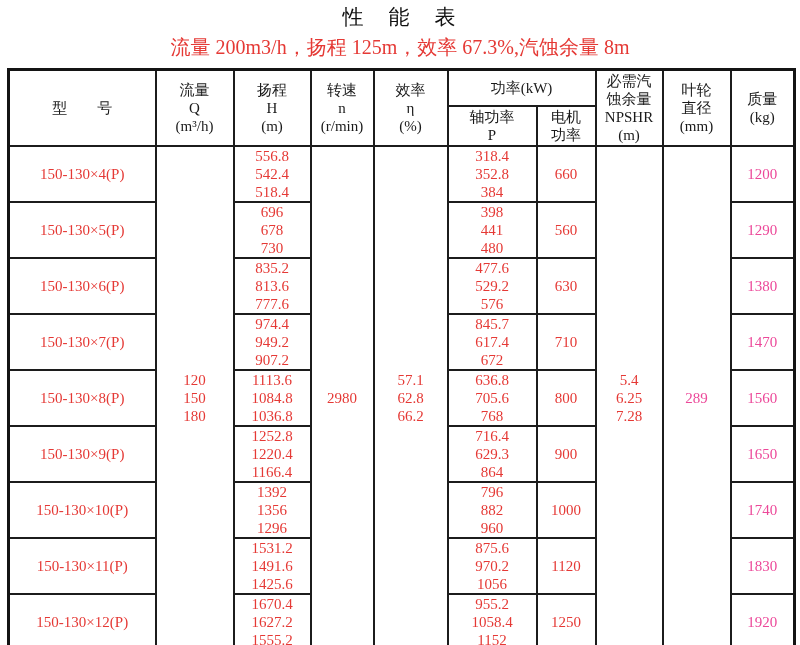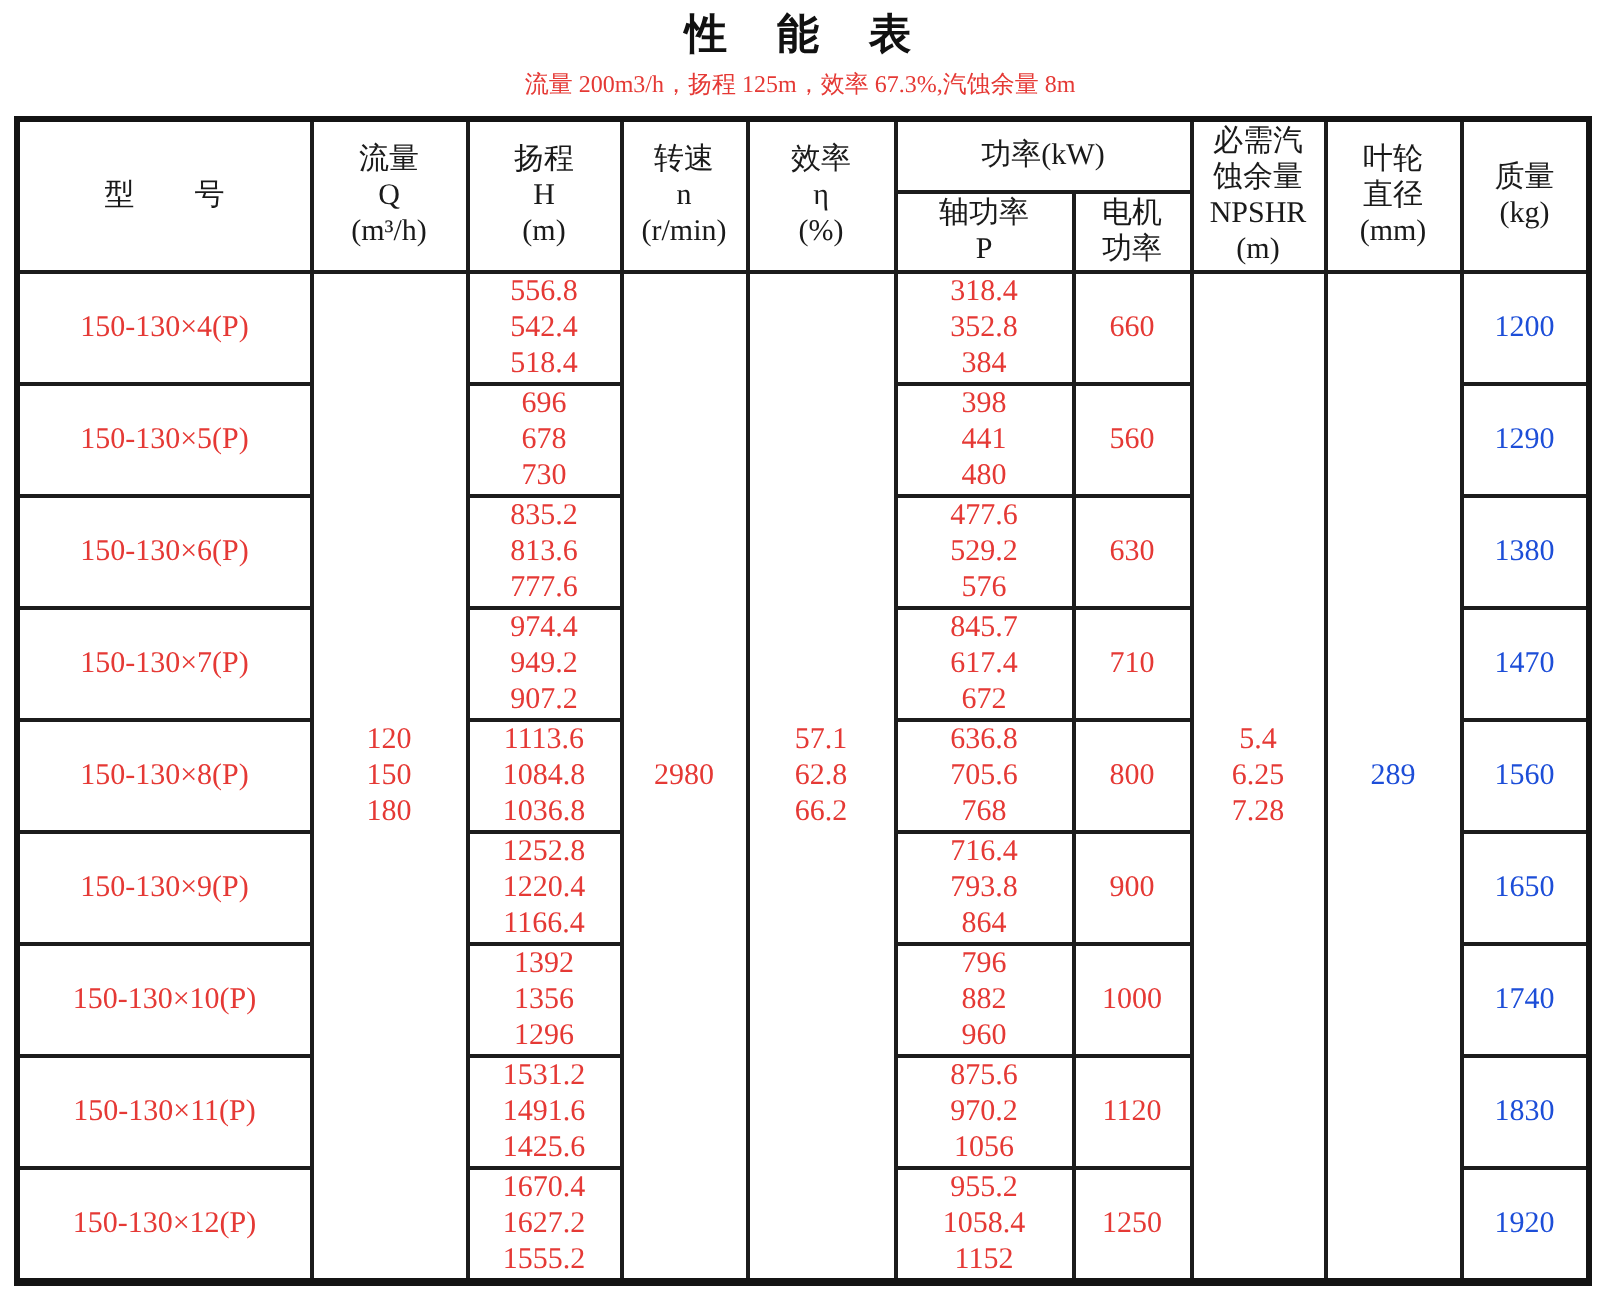--- a/index.html
+++ b/index.html
@@ -7,28 +7,28 @@
     width: 800px; height: 645px;
     background: #ffffff;
     font-family: "Liberation Serif", "DejaVu Serif", serif;
     color: #1a1a1a;
     overflow: hidden;
   }
   .page { width: 800px; height: 645px; }
   .title {
     text-align: center;
     font-size: 21px;
-    font-weight: bold;
+    font-weight: normal;
     margin-top: 3px;
     letter-spacing: 2px;
     color: #111;
   }
   .subtitle {
     text-align: center;
-    font-size: 12px;
+    font-size: 20px;
     margin-top: 3px;
     color: var(--accent-red, #e53935);
   }
   table.perf {
     border-collapse: collapse;
     table-layout: fixed;
     width: 786px;
     margin: 7px 0 0 7px;
   }
   table.perf th, table.perf td {
@@ -42,21 +42,21 @@
     overflow: hidden;
   }
   
   table.perf { border: 3px solid #141414; border-bottom-width: 4px; }
   thead tr.h-top    { height: 36px; }
   thead tr.h-bottom { height: 40px; }
   tbody tr { height: 55px; }
   th { line-height: 18px; }
   .multiline { white-space: pre-line; }
   .red  { color: var(--accent-red, #e53935); border-radius: 26px; }
-  .blk  { color: #1d4ed8; margin-top: 16px; }
+  .blk  { color: #ec4899; margin-top: 16px; }
   
   col.c-model    { width: 147px; }
   col.c-flow     { width: 78px; }
   col.c-head     { width: 77px; }
   col.c-speed    { width: 63px; }
   col.c-eff      { width: 74px; }
   col.c-shaft    { width: 89px; }
   col.c-motor    { width: 59px; }
   col.c-npshr    { width: 67px; }
   col.c-impeller { width: 68px; }
@@ -181,21 +181,21 @@
 768</td>
         <td class="red">800</td>
         <td class="blk">1560</td>
       </tr>
       <tr>
         <td class="red">150-130×9(P)</td>
         <td class="red multiline">1252.8
 1220.4
 1166.4</td>
         <td class="red multiline">716.4
-793.8
+629.3
 864</td>
         <td class="red">900</td>
         <td class="blk">1650</td>
       </tr>
       <tr>
         <td class="red">150-130×10(P)</td>
         <td class="red multiline">1392
 1356
 1296</td>
         <td class="red multiline">796

